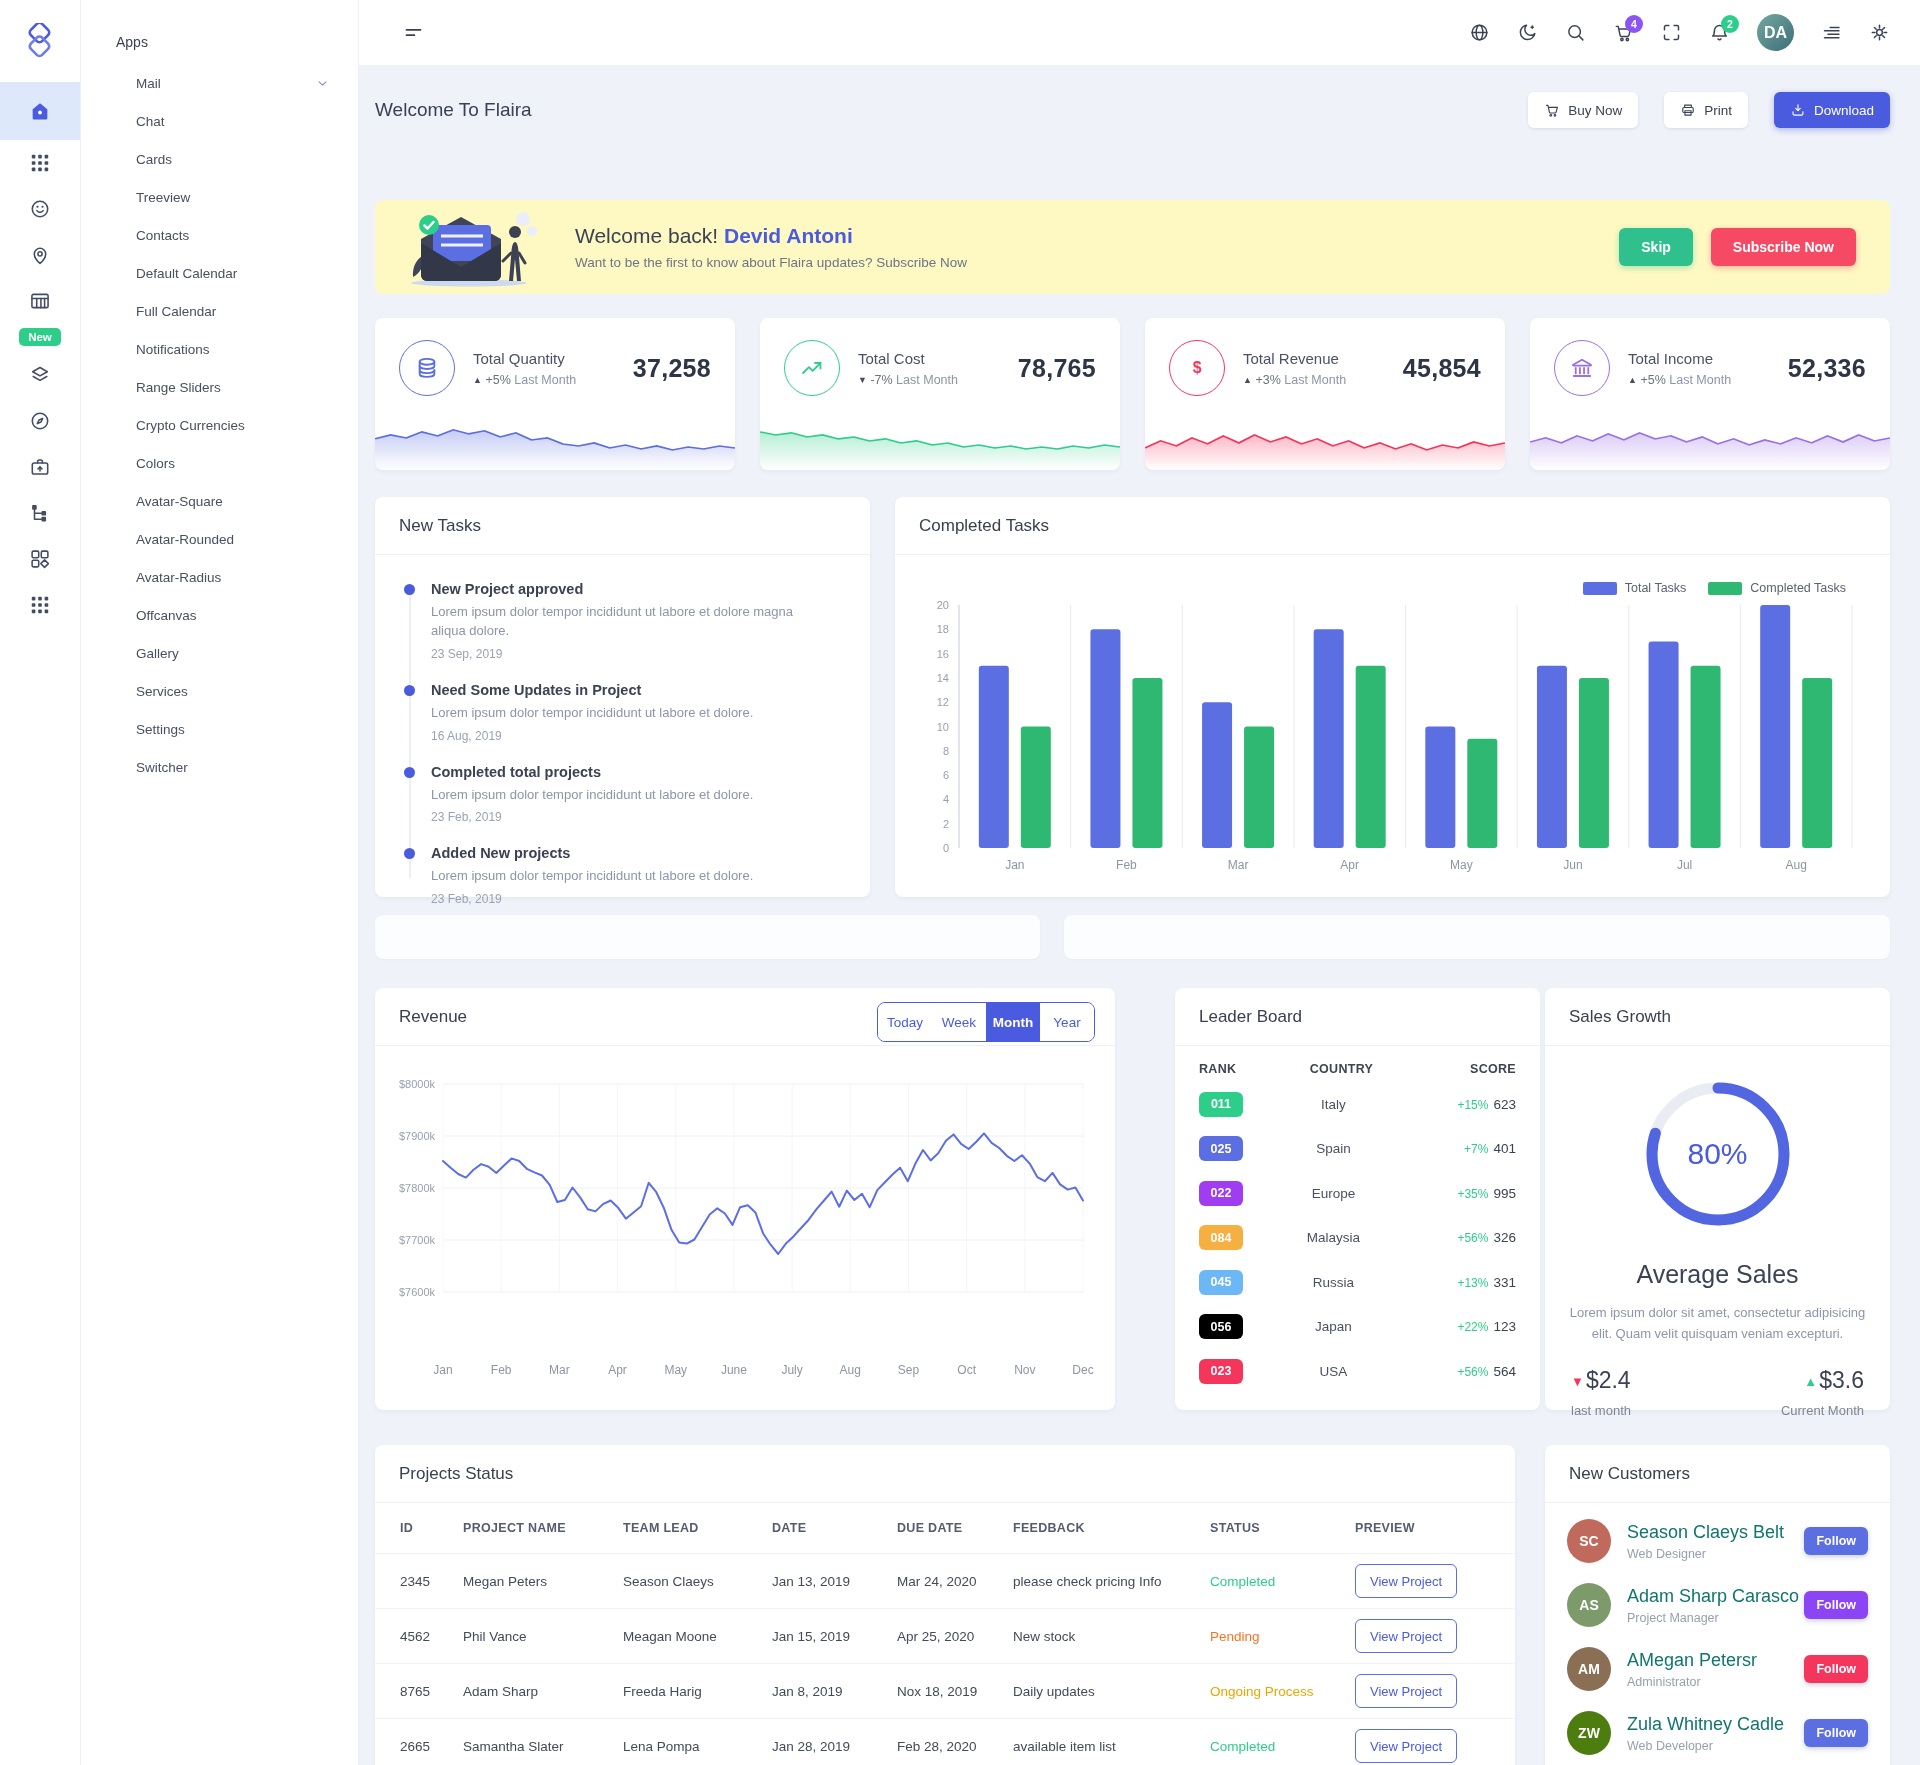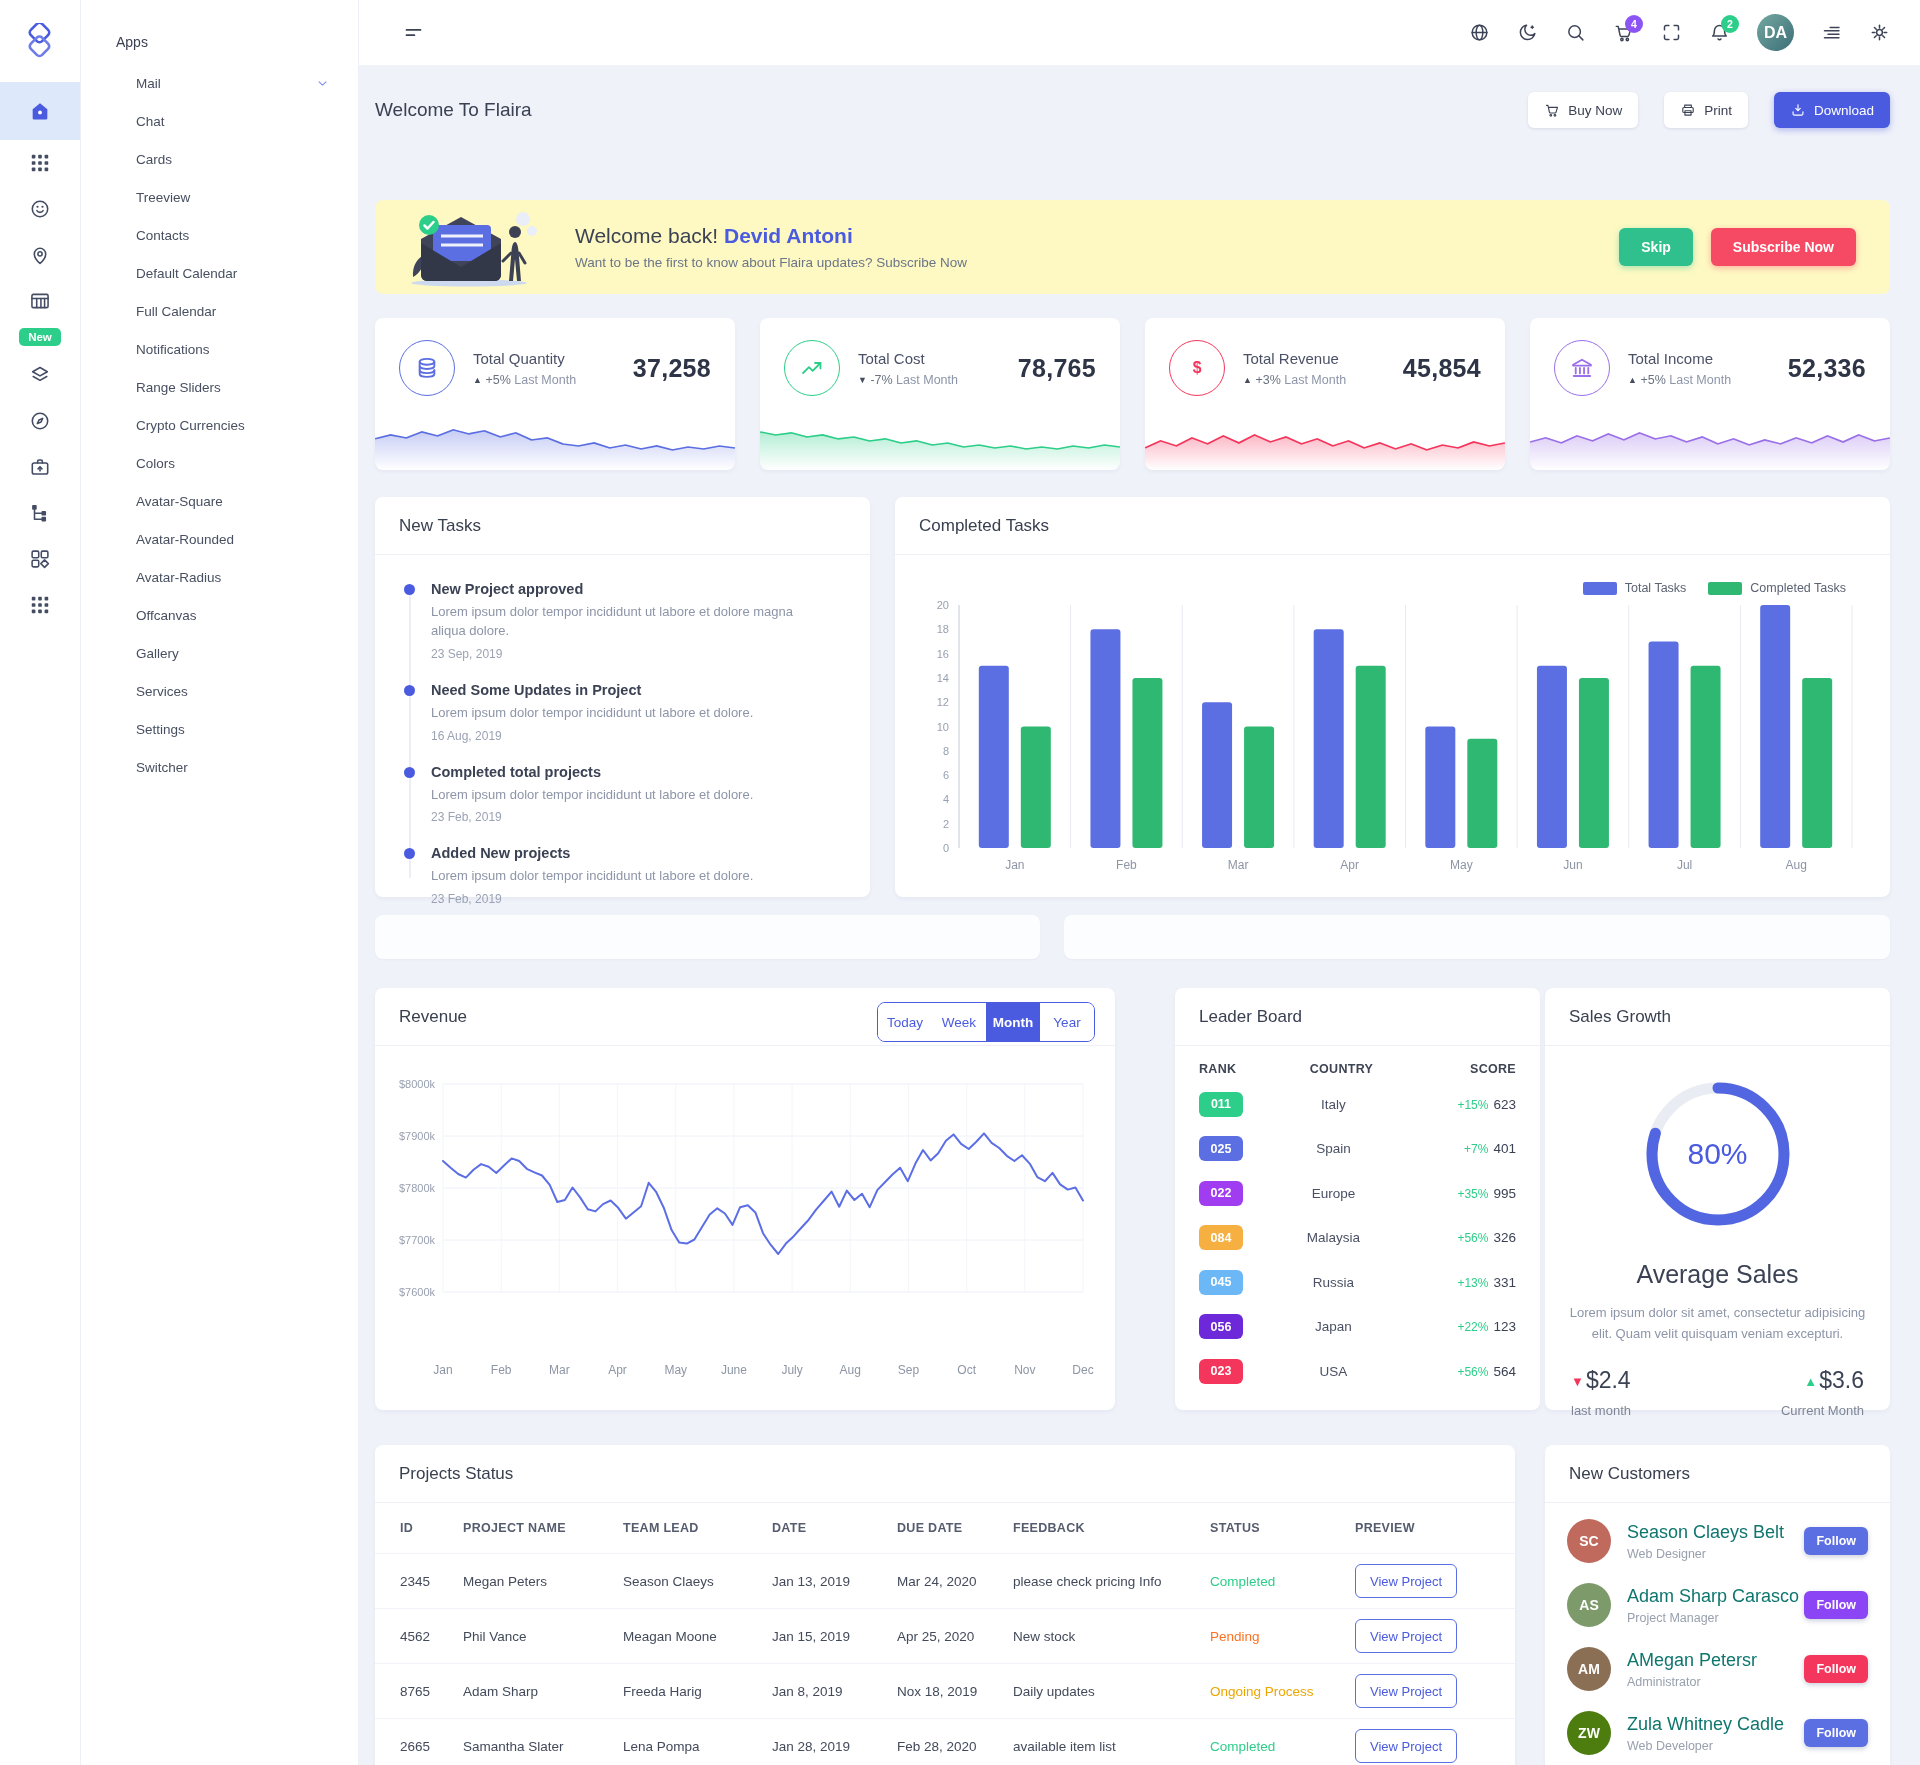--- a/index.html
+++ b/index.html
@@ -788,21 +788,21 @@
             <span class="lb-badge" style="background:#f5b041">084</span>
             <span class="lb-country">Malaysia</span>
             <span class="lb-score"><span class="pct">+56%</span>326</span>
           </div>
           <div class="lb-row">
             <span class="lb-badge" style="background:#6cb8f6">045</span>
             <span class="lb-country">Russia</span>
             <span class="lb-score"><span class="pct">+13%</span>331</span>
           </div>
           <div class="lb-row">
-            <span class="lb-badge" style="background:#6d28d9">056</span>
+            <span class="lb-badge" style="background:#000000">056</span>
             <span class="lb-country">Japan</span>
             <span class="lb-score"><span class="pct">+22%</span>123</span>
           </div>
           <div class="lb-row">
             <span class="lb-badge" style="background:#f5365c">023</span>
             <span class="lb-country">USA</span>
             <span class="lb-score"><span class="pct">+56%</span>564</span>
           </div>
         </div>
     </div>

